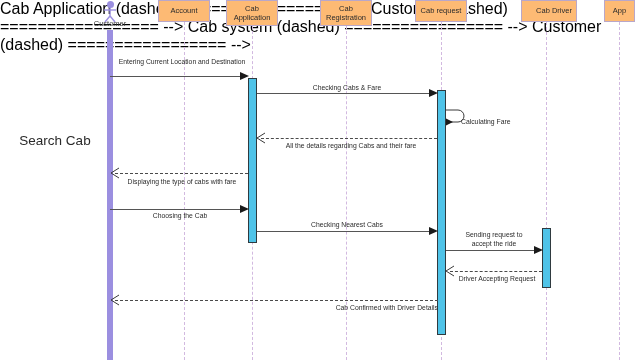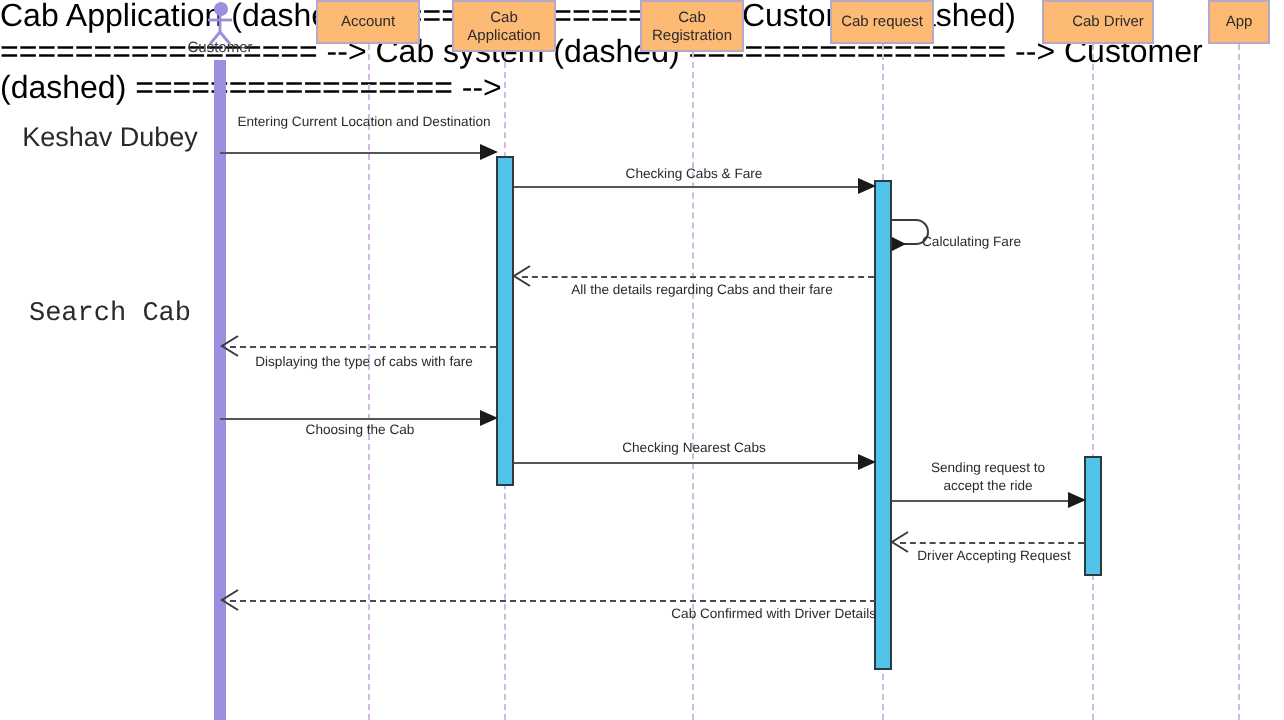--- a/index.html
+++ b/index.html
@@ -118,22 +118,21 @@
     position: absolute;
     overflow: visible;
   }
 </style>
 </head>
 <body>
 
 <div id="canvas">
 
   
-  <div class="annotation" style="left:0px; top:61px; width:110px;">Keshav Dubey</div>
-  <div class="annotation" style="left:0px; top:150px; width:110px;font-family:Liberation Mono, monospace;">Search Cab</div>
+  <div class="annotation" style="left:0px; top:133px; width:110px;">Search Cab</div>
 
   
   <div class="actor-wrap" style="left:96px; top:0px; width:28px; height:30px;">
     <div class="actor-head" style="left:10.5px; top:1px;"></div>
     <svg class="actor-svg" width="28" height="20" style="left:0px; top:7px;">
       <line x1="14" y1="0" x2="14" y2="9" stroke="#9b8fe0" stroke-width="1.4"></line>
       <line x1="8" y1="3" x2="20" y2="3" stroke="#9b8fe0" stroke-width="1.4"></line>
       <line x1="14" y1="9" x2="9" y2="15" stroke="#9b8fe0" stroke-width="1.4"></line>
       <line x1="14" y1="9" x2="19" y2="15" stroke="#9b8fe0" stroke-width="1.4"></line>
     </svg>

